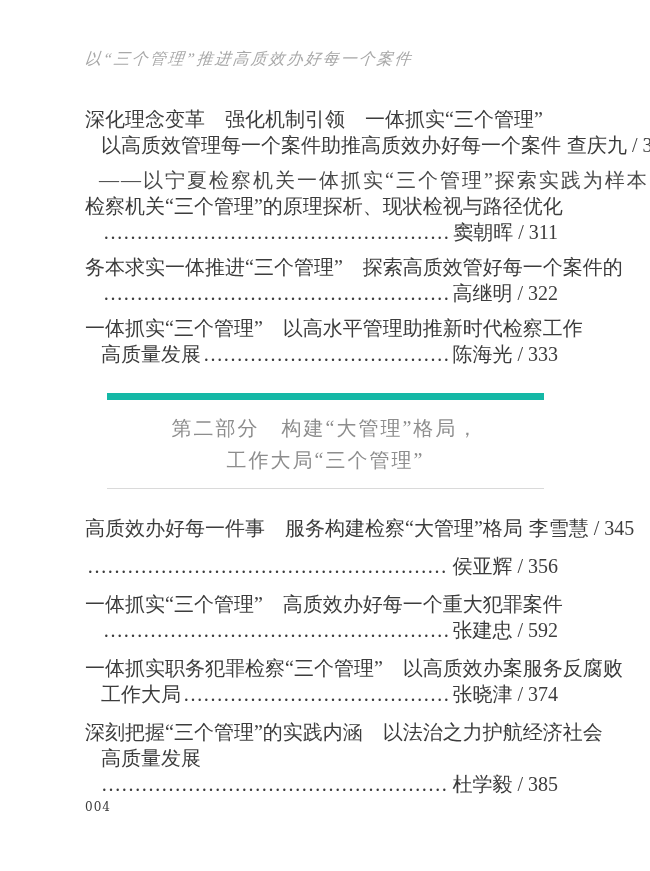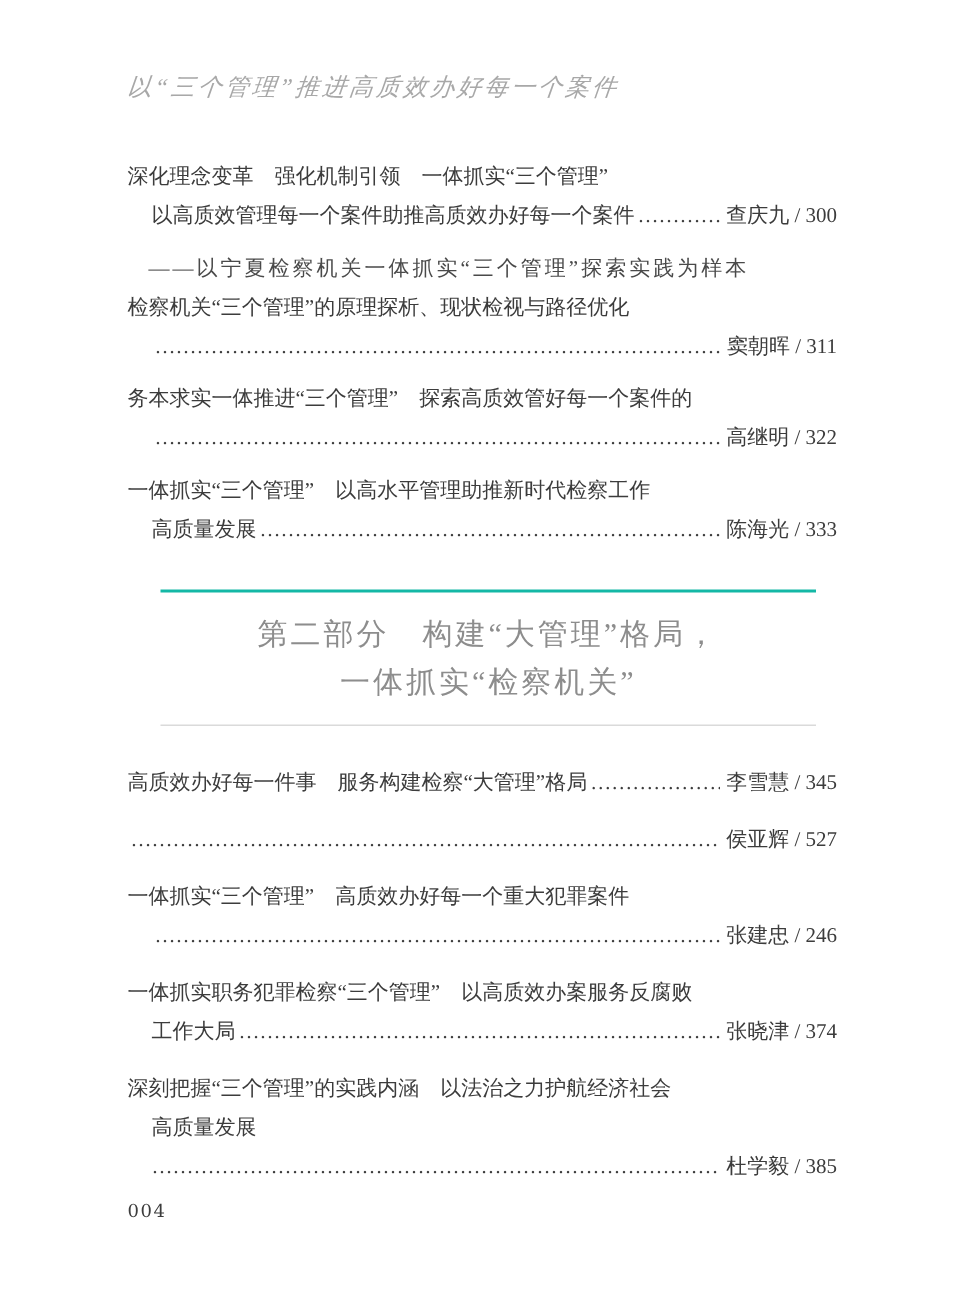--- a/index.html
+++ b/index.html
@@ -28,21 +28,21 @@
     transform-origin: left center;
     white-space: nowrap;
   }
   .toc { margin-top: 36px; }
   .toc-part2 { margin-top: 16px; }
   .entry { margin-bottom: 9px; }
   .toc-part2 .entry { margin-bottom: 12px; }
   .line {
     display: flex;
     align-items: baseline;
-    font-size: 14px;
+    font-size: 20px;
     line-height: 26px;
     color: #3c3c3c;
   }
   .line .text { white-space: nowrap; }
   .line.cont { padding-left: 16px; }
   .line.dash { padding-left: 14px; }
   .line.dash .text {
     letter-spacing: 2px;
     color: #4a4a4a;
   }
@@ -56,21 +56,21 @@
     margin: 0 2px;
   }
   .author {
     white-space: nowrap;
     padding-left: 2px;
   }
   
   .section-block {
     margin: 26px 14px 26px 22px;
     padding: 12px 0 12px 0;
-    border-top: 2px solid #14b8a6;
+    border-top: 7px solid #14b8a6;
     border-bottom: 1px solid #dadada;
     text-align: center;
   }
   .section-title {
     font-size: 20px;
     line-height: 32px;
     letter-spacing: 2px;
     color: #8d8d8d;
     font-weight: 500;
   }
@@ -131,45 +131,45 @@
         <div class="line cont">
           <span class="text">高质量发展</span>
           <span class="leader">………………………………………………………………………………………………………………………………………………………………</span>
           <span class="author">陈海光 / 333</span>
         </div>
       </div>
     </div>
 
   <div class="section-block">
     <div class="section-title">第二部分　构建“大管理”格局，</div>
-    <div class="section-title">一体抓实“检察机关”</div>
+    <div class="section-title">工作大局“三个管理”</div>
   </div>
 
   <div class="toc toc-part2">
       <div class="entry">
         <div class="line first">
           <span class="text">高质效办好每一件事　服务构建检察“大管理”格局</span>
           <span class="leader">………………………………………………………………………………………………………………………………………………………………</span>
           <span class="author">李雪慧 / 345</span>
         </div>
       </div>
       <div class="entry">
         <div class="line first">
           <span class="leader">………………………………………………………………………………………………………………………………………………………………</span>
-          <span class="author">侯亚辉 / 527</span>
+          <span class="author">侯亚辉 / 356</span>
         </div>
       </div>
       <div class="entry">
         <div class="line first">
           <span class="text">一体抓实“三个管理”　高质效办好每一个重大犯罪案件</span>
         </div>
         <div class="line cont">
           <span class="text"></span>
           <span class="leader">………………………………………………………………………………………………………………………………………………………………</span>
-          <span class="author">张建忠 / 246</span>
+          <span class="author">张建忠 / 592</span>
         </div>
       </div>
       <div class="entry">
         <div class="line first">
           <span class="text">一体抓实职务犯罪检察“三个管理”　以高质效办案服务反腐败</span>
         </div>
         <div class="line cont">
           <span class="text">工作大局</span>
           <span class="leader">………………………………………………………………………………………………………………………………………………………………</span>
           <span class="author">张晓津 / 374</span>

